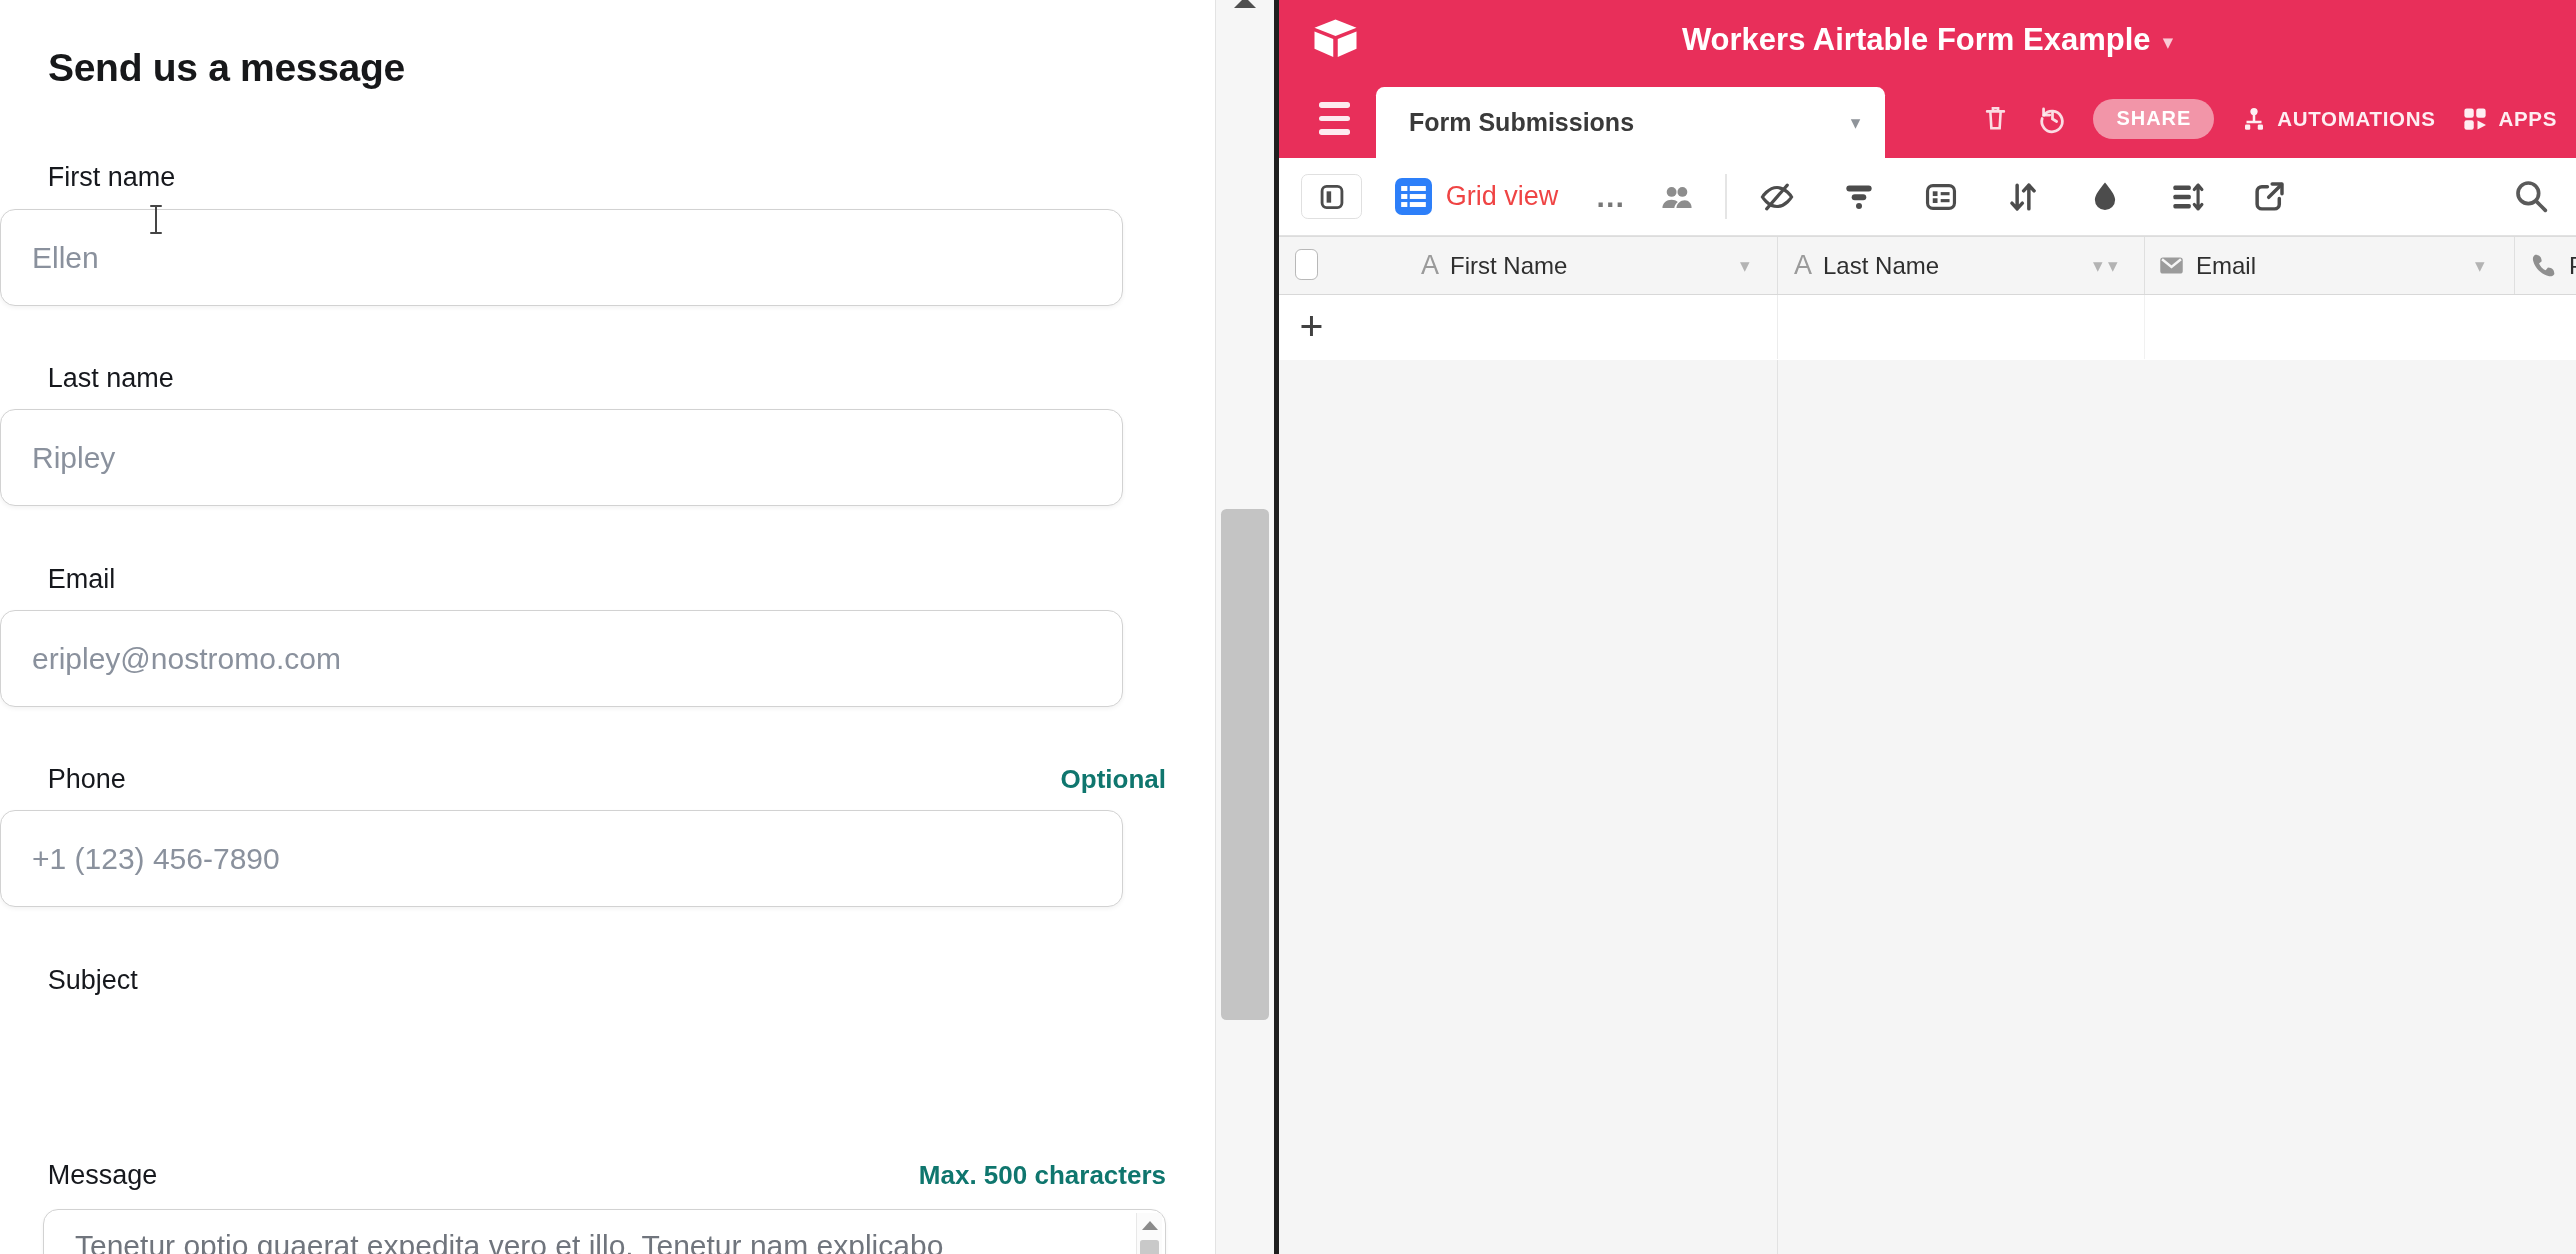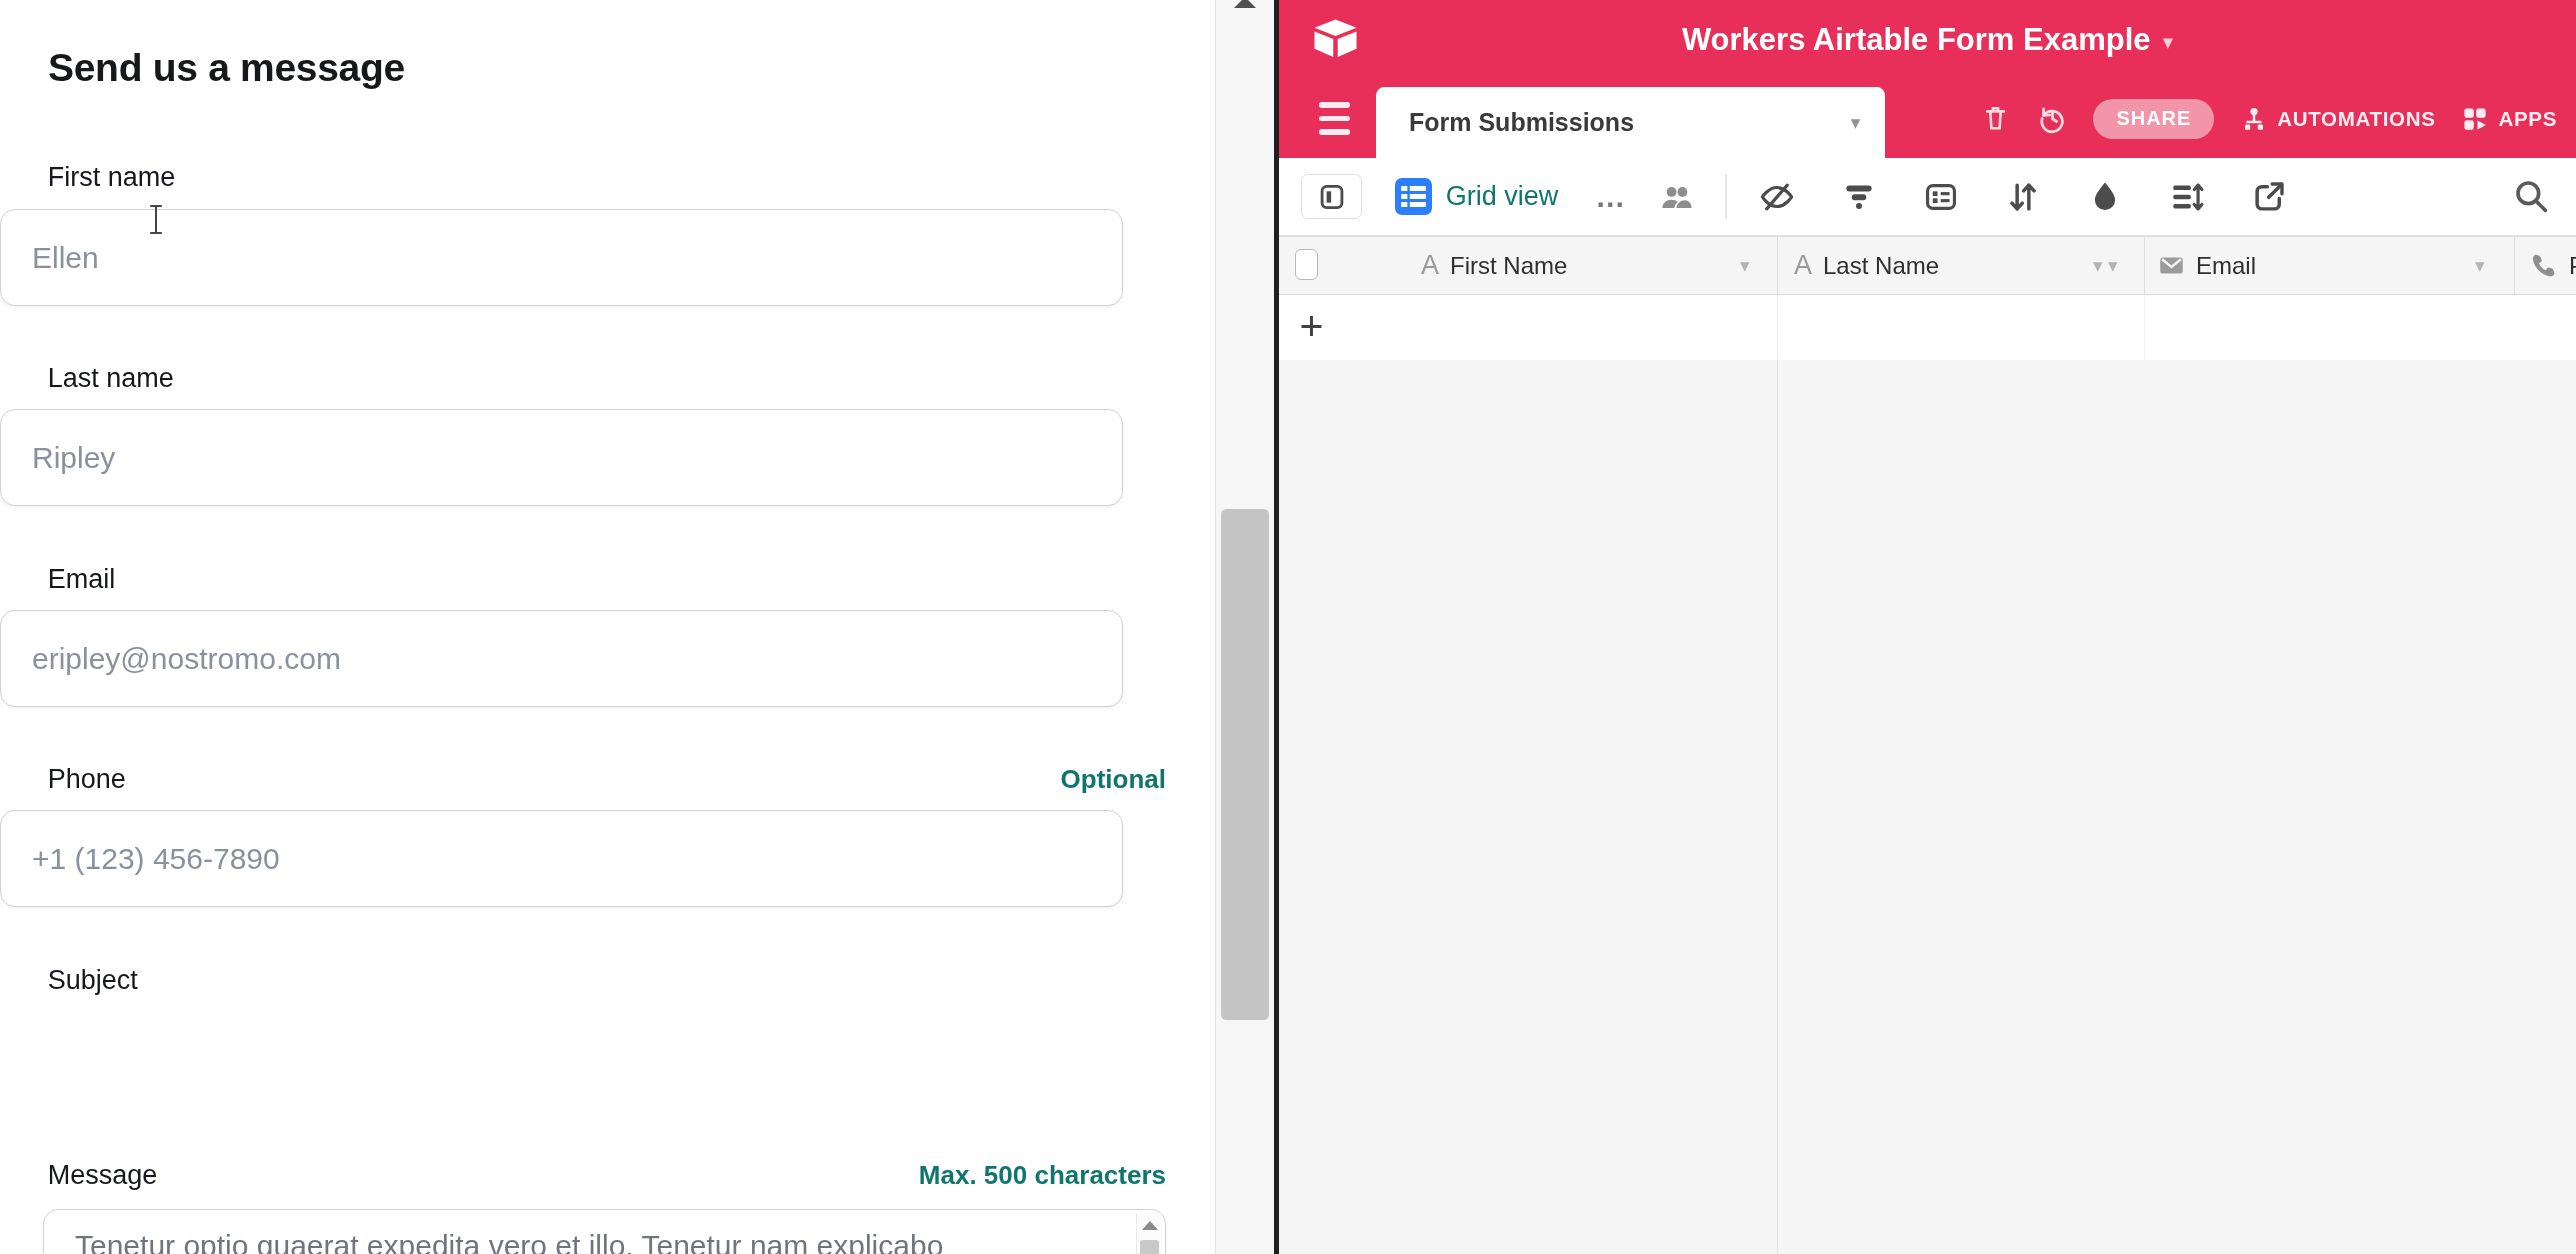--- a/index.html
+++ b/index.html
@@ -68,21 +68,21 @@
   .at-tab-label { margin-left:33px; font-size:25px; font-weight:600; color:#3a3a3a; }
   .at-tab-caret { margin-left:auto; margin-right:24.6px; color:#8f949a; font-size:19px; }
   .bar2-right { position:absolute; right:19px; top:0; height:79px; display:flex; align-items:center; gap:24.6px; }
   .pinkicon { opacity:0.92; }
   .share-pill { height:40px; padding:0 23px; border-radius:20.5px; background:#f295a8; display:flex; align-items:center; font-size:20px; font-weight:700; color:#fff; letter-spacing:1px; }
   .bar2-textbtn { display:flex; align-items:center; gap:8.2px; color:rgba(255,255,255,0.92); font-size:20.5px; font-weight:700; letter-spacing:0.7px; }
 
   .at-toolbar { position:absolute; left:0; top:158px; width:1297px; height:78px; background:#fff; display:flex; align-items:center; border-bottom:0.7px solid #e2e2e2; }
   .tb-toggle { margin-left:22px; width:61px; height:45px; border:1.4px solid #e0e0e0; border-radius:6.8px; background:#fff; display:flex; align-items:center; justify-content:center; }
   .tb-gridgroup { display:flex; align-items:center; gap:13.7px; margin-left:33px; }
-  .tb-gridlabel { font-size:27px; font-weight:500; color:#0f766e; }
+  .tb-gridlabel { font-size:27px; font-weight:500; color:#ef4444; }
   .tb-ellipsis { margin-left:37px; font-size:30px; font-weight:700; color:#777; letter-spacing:2px; }
   .tb-people { margin-left:31px; }
   .tb-divider { margin-left:29px; width:1.4px; height:45px; background:#e5e5e5; }
   .tb-icons { display:flex; align-items:center; gap:44px; margin-left:31px; }
   .tb-search { position:absolute; right:24.6px; top:18px; }
 
   .at-header { position:absolute; left:0; top:236px; width:1297px; height:59px; background:#f5f5f5; border-top:0.7px solid #dcdcdc; border-bottom:1.4px solid #d8d8d8; }
   .hdr-checkbox { position:absolute; left:16.4px; top:12.3px; width:23px; height:31px; border:1.4px solid #b8b8b8; border-radius:6.1px; background:#fff; }
   .hdr-cell { position:absolute; top:0; height:57px; display:flex; align-items:center; gap:11px; }
   .hdr-A { font-size:27px; color:#9a9a9a; }

